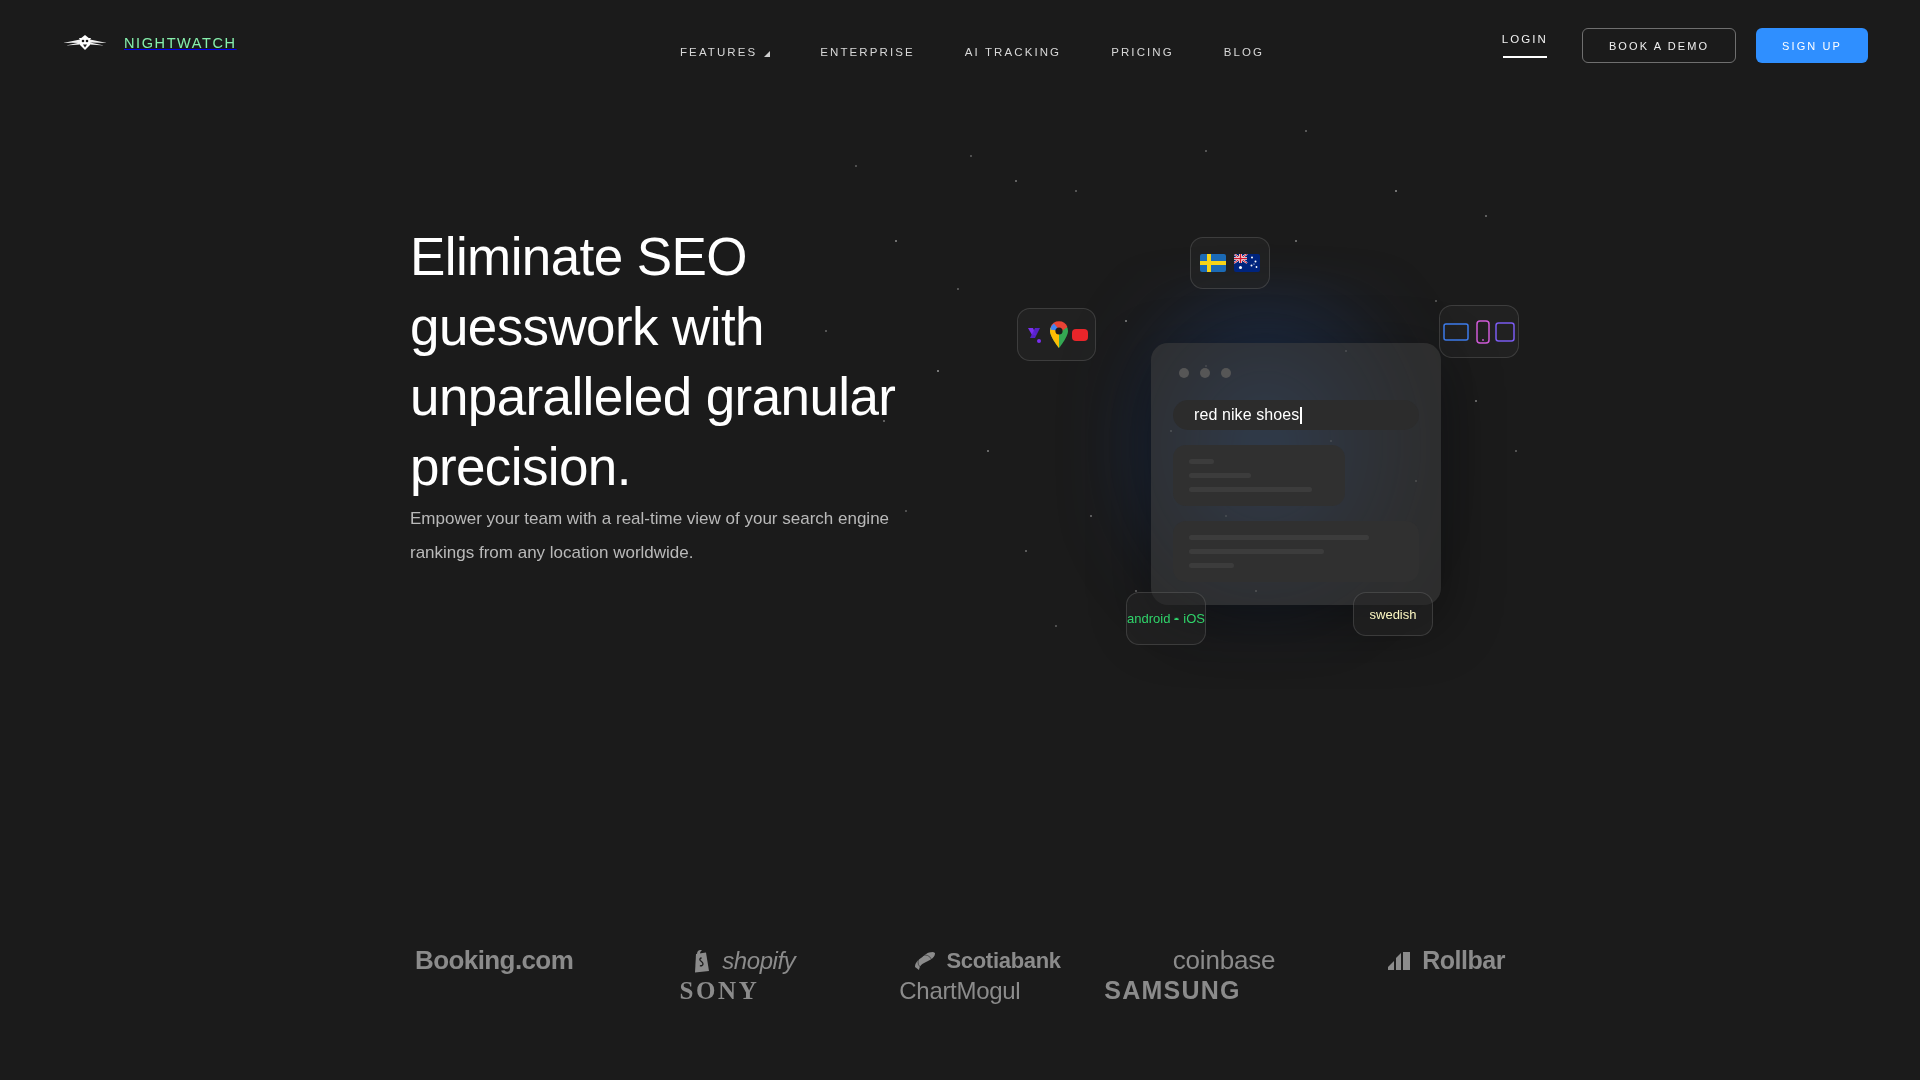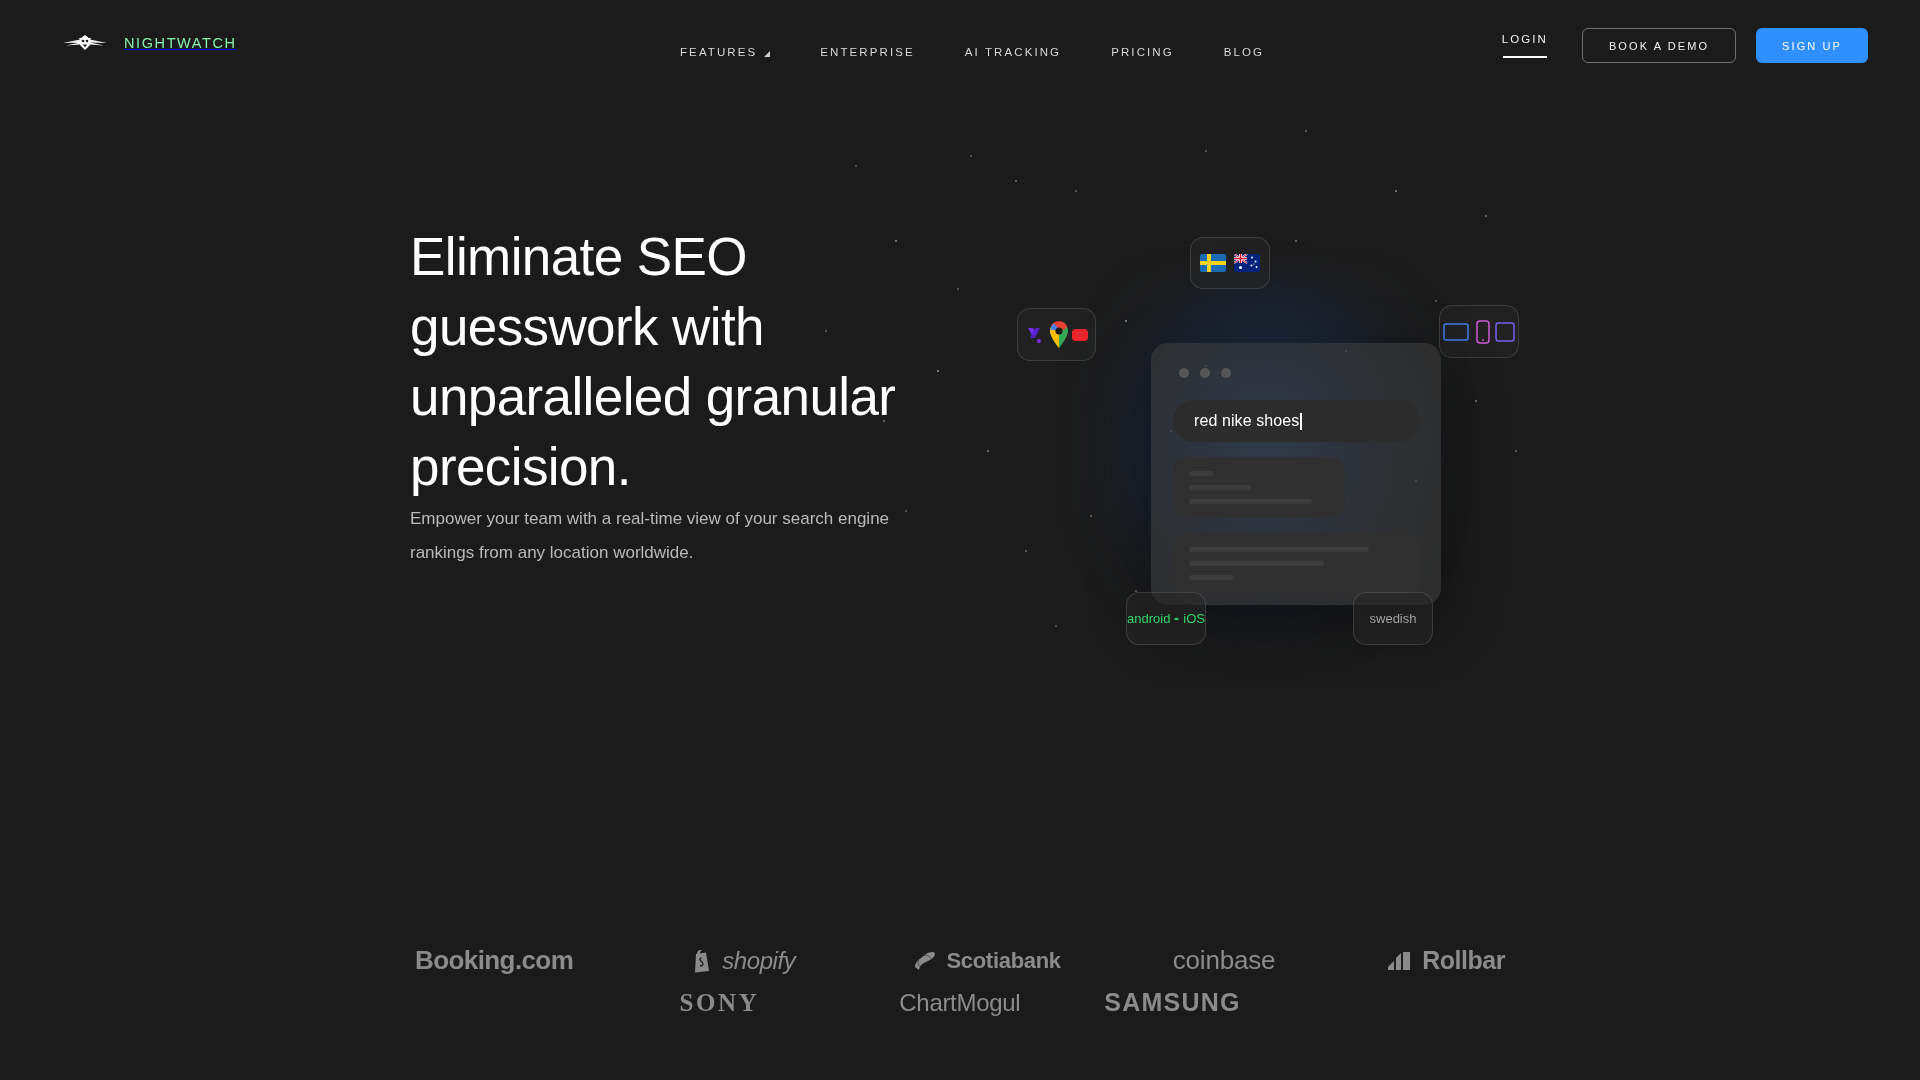--- a/index.html
+++ b/index.html
@@ -93,50 +93,50 @@
   .fc-flags { left:235px; top:57px; width:80px; height:52px; gap:8px; }
   .flag { width:26px; height:18px; border-radius:2px; display:block; }
   .fc-engines { left:62px; top:128px; width:79px; height:53px; gap:2px; }
   .fc-devices { left:484px; top:125px; width:80px; height:53px; gap:5px; }
   .fc-android {
     left:171px; top:412px; width:80px; height:53px;
     color:#2fd46a; font-size:13px; gap:4px;
   }
   .fc-android .ios { color:#2fd46a; }
   .fc-swedish {
-    left:398px; top:412px; width:80px; height:53px;
-    color:#a3a3a3; font-size:13px;
+    left:398px; top:412px; width:80px; height:44px;
+    color:#fef9c3; font-size:13px;
   }
 
   .browser {
     position:absolute; left:196px; top:163px; width:290px; height:262px;
     background:rgba(58,58,58,0.62); border-radius:17px;
     box-shadow:0 18px 60px rgba(0,0,0,0.45);
     padding:20px 22px;
   }
   .dots { display:flex; gap:11px; margin:5px 0 0 6px; }
   .dot { width:10px; height:10px; border-radius:50%; background:#565656; }
   .searchbar {
-    margin-top:22px; height:42px; border-radius:21px; background:#2c2c2c;
+    margin-top:22px; height:30px; border-radius:21px; background:#2c2c2c;
     display:flex; align-items:center; padding:0 21px;
   }
   .searchtext { color:#ffffff; font-size:16px; letter-spacing:0.1px; }
   .caretbar { width:1.5px; height:17px; background:#ffffff; margin-left:1px; }
   .skel {
     margin-top:15px; background:#303030; border-radius:13px; padding:14px 16px;
   }
   .skel.wide { width:100%; }
   .skel.narrow { width:70%; }
   .sline { height:5px; border-radius:3px; background:#3c3c3c; margin-bottom:9px; }
   .sline:last-child { margin-bottom:0; }
 
   
   .logos {
     position:absolute; left:0; top:945px; width:1920px;
-    display:flex; flex-direction:column; align-items:center; gap:12px; z-index:20;
+    display:flex; flex-direction:column; align-items:center; z-index:20;
   }
   .logo-row { display:flex; align-items:center; justify-content:center; }
   .logo {
     color:#8b8b8b; white-space:nowrap; display:flex; align-items:center; gap:9px;
   }
   .lg-booking { font-size:26px; font-weight:bold; letter-spacing:-0.6px; margin-right:120px; }
   .lg-shopify { font-size:24px; font-style:italic; font-weight:normal; letter-spacing:-0.4px; margin-right:118px; }
   .lg-scotia  { font-size:22px; font-weight:bold; letter-spacing:-0.3px; margin-right:112px; }
   .lg-coinbase{ font-size:26px; font-weight:300; letter-spacing:-0.2px; margin-right:112px; }
   .lg-rollbar { font-size:25px; font-weight:bold; letter-spacing:-0.5px; }

